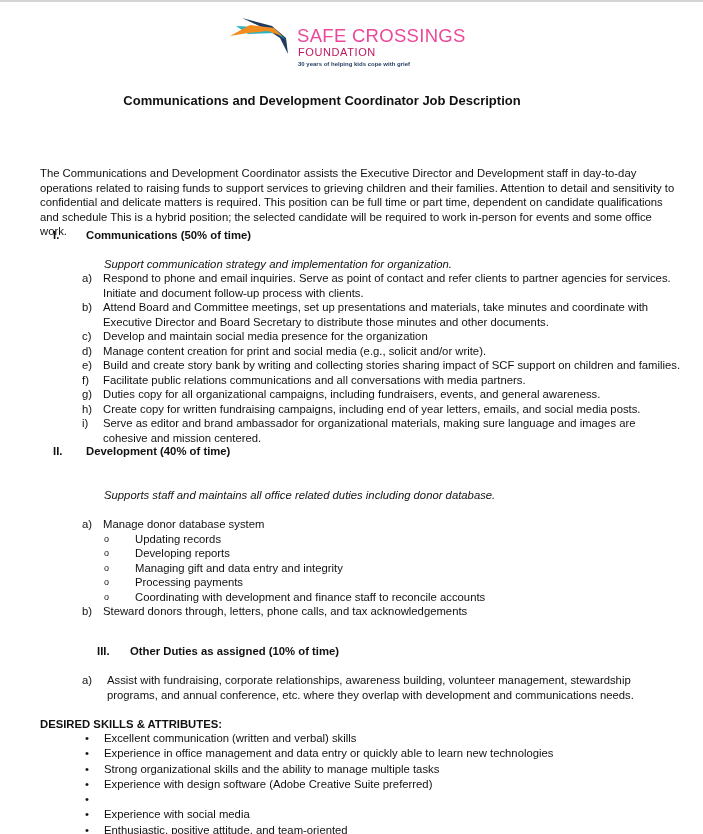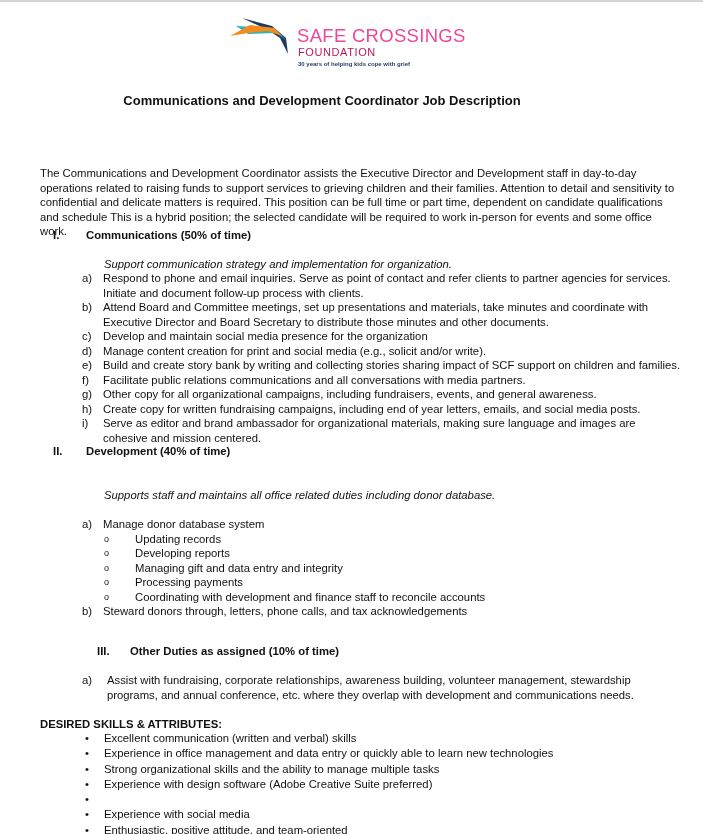--- a/index.html
+++ b/index.html
@@ -62,21 +62,21 @@
   <span class="num">I.</span><span>Communications (50% of time)</span>
 </div>
 <div class="subtitle" style="top:257px;">Support communication strategy and implementation for organization.</div>
 <ul class="alpha-list" style="top:271px;">
   <li><span class="mk">a)</span><span>Respond to phone and email inquiries. Serve as point of contact and refer clients to partner agencies for services. Initiate and document follow-up process with clients.</span></li>
   <li><span class="mk">b)</span><span>Attend Board and Committee meetings, set up presentations and materials, take minutes and coordinate with Executive Director and Board Secretary to distribute those minutes and other documents.</span></li>
   <li><span class="mk">c)</span><span>Develop and maintain social media presence for the organization</span></li>
   <li><span class="mk">d)</span><span>Manage content creation for print and social media (e.g., solicit and/or write).</span></li>
   <li><span class="mk">e)</span><span>Build and create story bank by writing and collecting stories sharing impact of SCF support on children and families.</span></li>
   <li><span class="mk">f)</span><span>Facilitate public relations communications and all conversations with media partners.</span></li>
-  <li><span class="mk">g)</span><span>Other copy for all organizational campaigns, including fundraisers, events, and general awareness.</span></li>
+  <li><span class="mk">g)</span><span>Duties copy for all organizational campaigns, including fundraisers, events, and general awareness.</span></li>
   <li><span class="mk">h)</span><span>Create copy for written fundraising campaigns, including end of year letters, emails, and social media posts.</span></li>
   <li><span class="mk">i)</span><span>Serve as editor and brand ambassador for organizational materials, making sure language and images are cohesive and mission centered.</span></li>
 </ul>
 
 <div class="section-head" style="top:444px;">
   <span class="num">II.</span><span>Development (40% of time)</span>
 </div>
 <div class="subtitle" style="top:488px;">Supports staff and maintains all office related duties including donor database.</div>
 <ul class="alpha-list" style="top:517px;">
   <li><span class="mk">a)</span><span>Manage donor database system</span>

